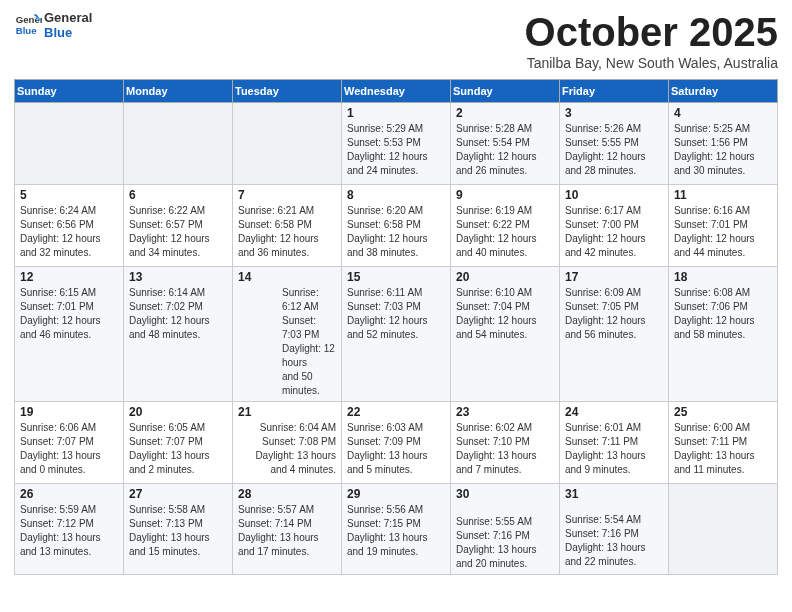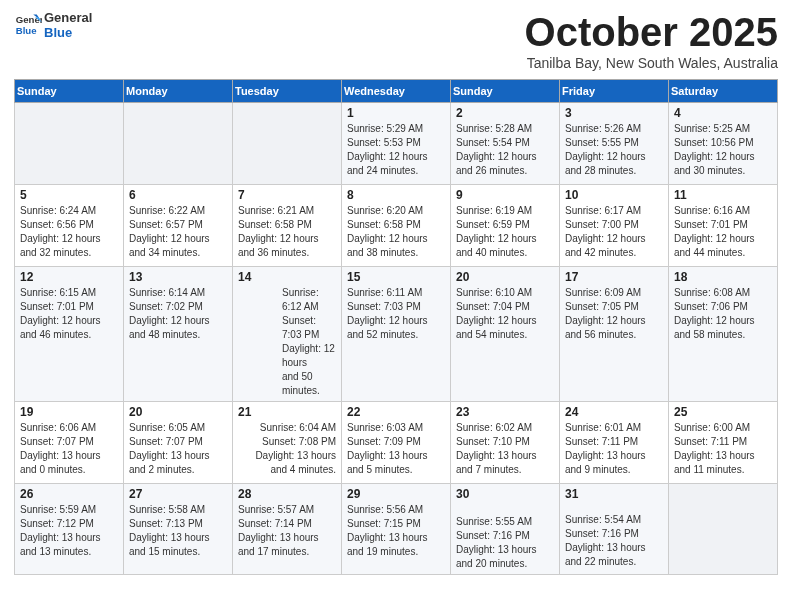--- a/index.html
+++ b/index.html
@@ -142,21 +142,21 @@
           <td>
             <div class="day-num">3</div>
             <div class="day-info" style="white-space: pre-line;">Sunrise: 5:26 AM
 Sunset: 5:55 PM
 Daylight: 12 hours
 and 28 minutes.</div>
           </td>
           <td>
             <div class="day-num">4</div>
             <div class="day-info" style="white-space: pre-line;">Sunrise: 5:25 AM
-Sunset: 10:56 PM
+Sunset: 1:56 PM
 Daylight: 12 hours
 and 30 minutes.</div>
           </td>
         </tr>
         <tr>
           <td>
             <div class="day-num">5</div>
             <div class="day-info" style="white-space: pre-line;">Sunrise: 6:24 AM
 Sunset: 6:56 PM
 Daylight: 12 hours
@@ -179,21 +179,21 @@
           <td>
             <div class="day-num">8</div>
             <div class="day-info" style="white-space: pre-line;">Sunrise: 6:20 AM
 Sunset: 6:58 PM
 Daylight: 12 hours
 and 38 minutes.</div>
           </td>
           <td>
             <div class="day-num">9</div>
             <div class="day-info" style="white-space: pre-line;">Sunrise: 6:19 AM
-Sunset: 6:59 PM
+Sunset: 6:22 PM
 Daylight: 12 hours
 and 40 minutes.</div>
           </td>
           <td>
             <div class="day-num">10</div>
             <div class="day-info" style="white-space: pre-line;">Sunrise: 6:17 AM
 Sunset: 7:00 PM
 Daylight: 12 hours
 and 42 minutes.</div>
           </td>

